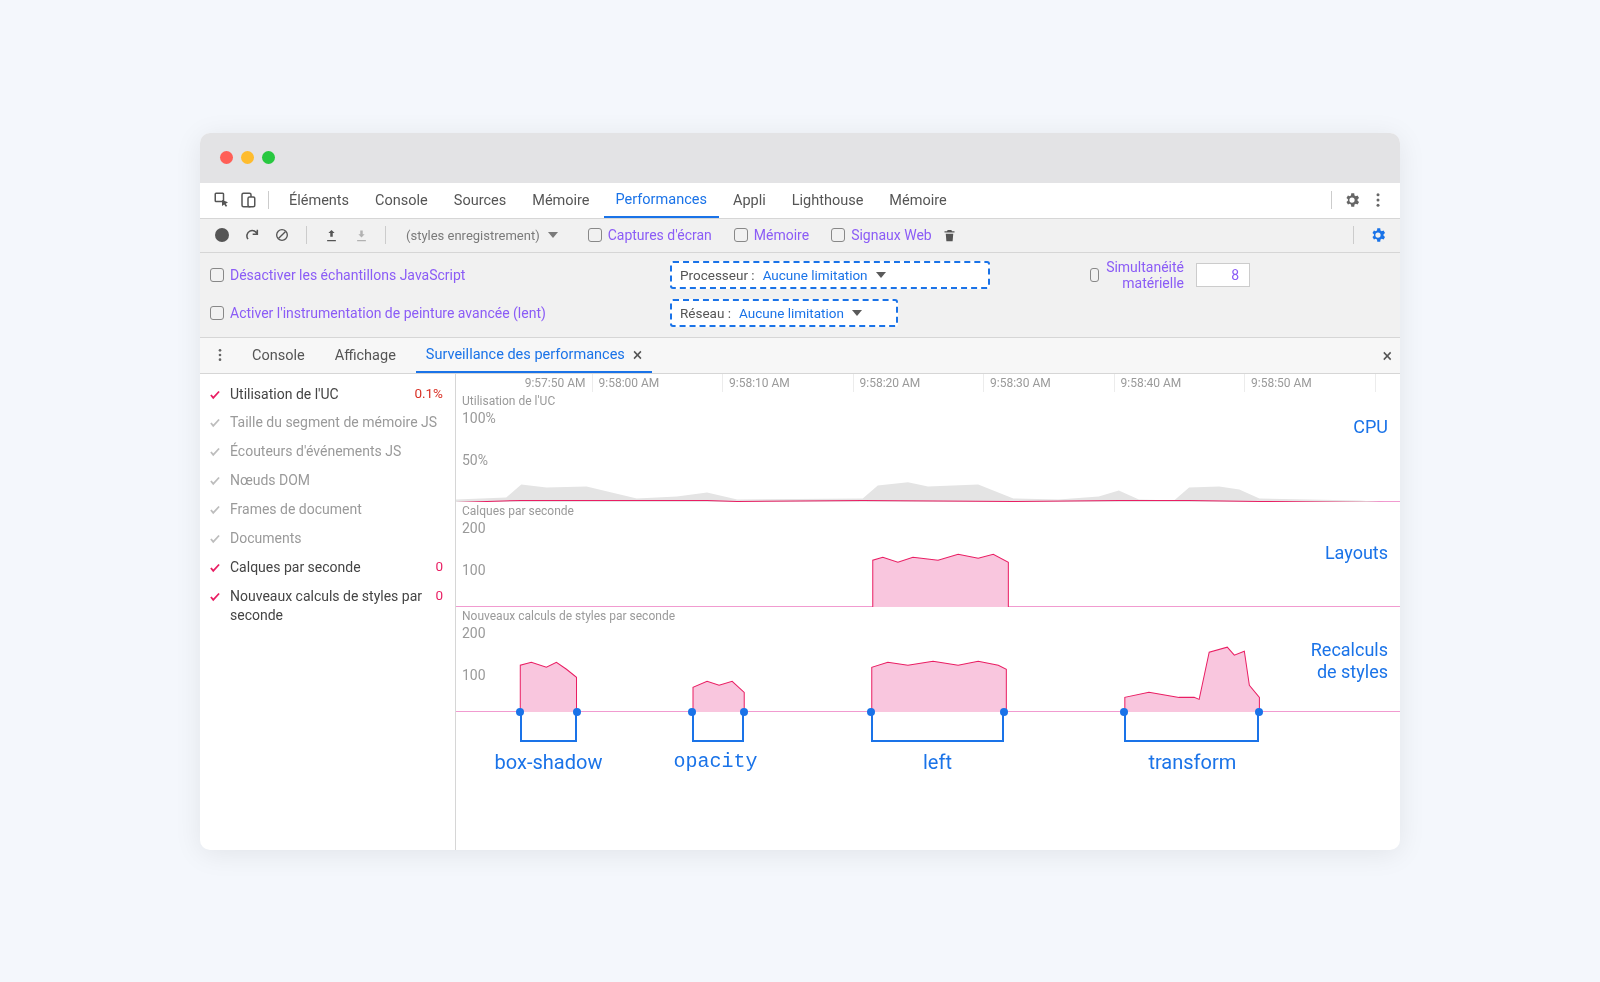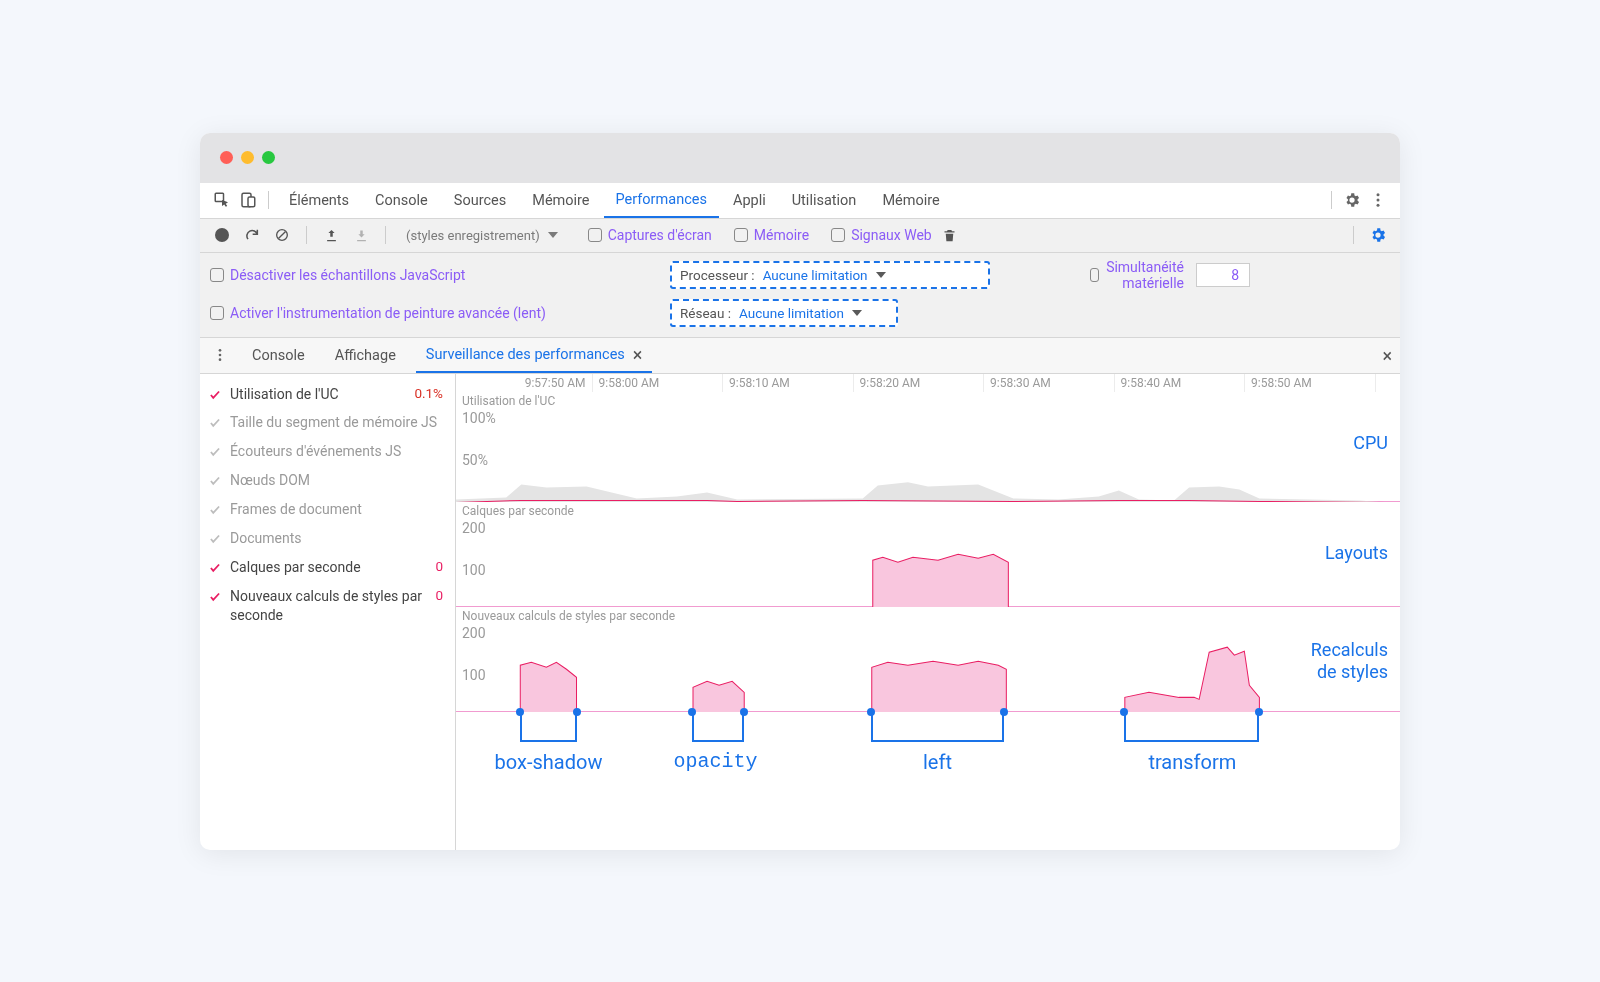--- a/index.html
+++ b/index.html
@@ -231,21 +231,21 @@
           <rect x="12" y="8" width="9" height="13" rx="2" fill="#fff"></rect>
         </svg>
     </span>
     <span class="vsep"></span>
     <div class="tab">Éléments</div>
     <div class="tab">Console</div>
     <div class="tab">Sources</div>
     <div class="tab">Mémoire</div>
     <div class="tab active">Performances</div>
     <div class="tab">Appli</div>
-    <div class="tab">Utilisation</div>
+    <div class="tab">Lighthouse</div>
     <div class="tab">Mémoire</div>
     <span class="spacer"></span>
     <span class="vsep"></span>
     <span class="icon-btn gear">
       <svg width="18" height="18" viewBox="0 0 24 24" fill="#666">
           <path d="M19.4 13a7.5 7.5 0 000-2l2-1.6-2-3.4-2.4.9a7.5 7.5 0 00-1.7-1L15 3h-4l-.3 2.9a7.5 7.5 0 00-1.7 1l-2.4-.9-2 3.4L6.6 11a7.5 7.5 0 000 2l-2 1.6 2 3.4 2.4-.9c.5.4 1.1.8 1.7 1L11 21h4l.3-2.9c.6-.2 1.2-.6 1.7-1l2.4.9 2-3.4-2-1.6zM12 15.5A3.5 3.5 0 1112 8.5a3.5 3.5 0 010 7z"></path>
         </svg>
     </span>
     <span class="icon-btn">
       <svg width="18" height="18" viewBox="0 0 24 24" fill="#666">
@@ -429,21 +429,21 @@
         <div class="tick">9:58:30 AM</div>
         <div class="tick">9:58:40 AM</div>
         <div class="tick">9:58:50 AM</div>
         <div class="tick" style="flex:.15"></div>
       </div>
 
       <div class="chart-row" style="height:110px">
         <span class="title">Utilisation de l'UC</span>
         <span class="ytick" style="top:18px">100%</span>
         <span class="ytick" style="top:60px">50%</span>
-        <span class="row-label-right" style="top:40px">CPU</span>
+        <span class="row-label-right" style="top:24px">CPU</span>
         <svg class="plot" viewBox="0 0 940 110" preserveAspectRatio="none">
           <path class="gray-area" d="M0,110 L0,107 L50,105 L65,92 L90,95 L130,94 L180,106 L220,104 L250,100 L280,107 L405,106 L420,93 L450,90 L470,94 L520,92 L555,106 L600,107 L640,104 L660,98 L680,107 L715,108 L730,95 L760,94 L780,97 L800,106 L900,108 L925,110 Z"></path>
           <path class="pink-stroke" d="M0,110 L65,108 L130,108 L250,108 L280,109 L405,108 L555,109 L660,108 L730,108 L800,109 L925,110"></path>
         </svg>
       </div>
 
       <div class="chart-row" style="height:105px">
         <span class="title">Calques par seconde</span>
         <span class="ytick" style="top:18px">200</span>
         <span class="ytick" style="top:60px">100</span>

